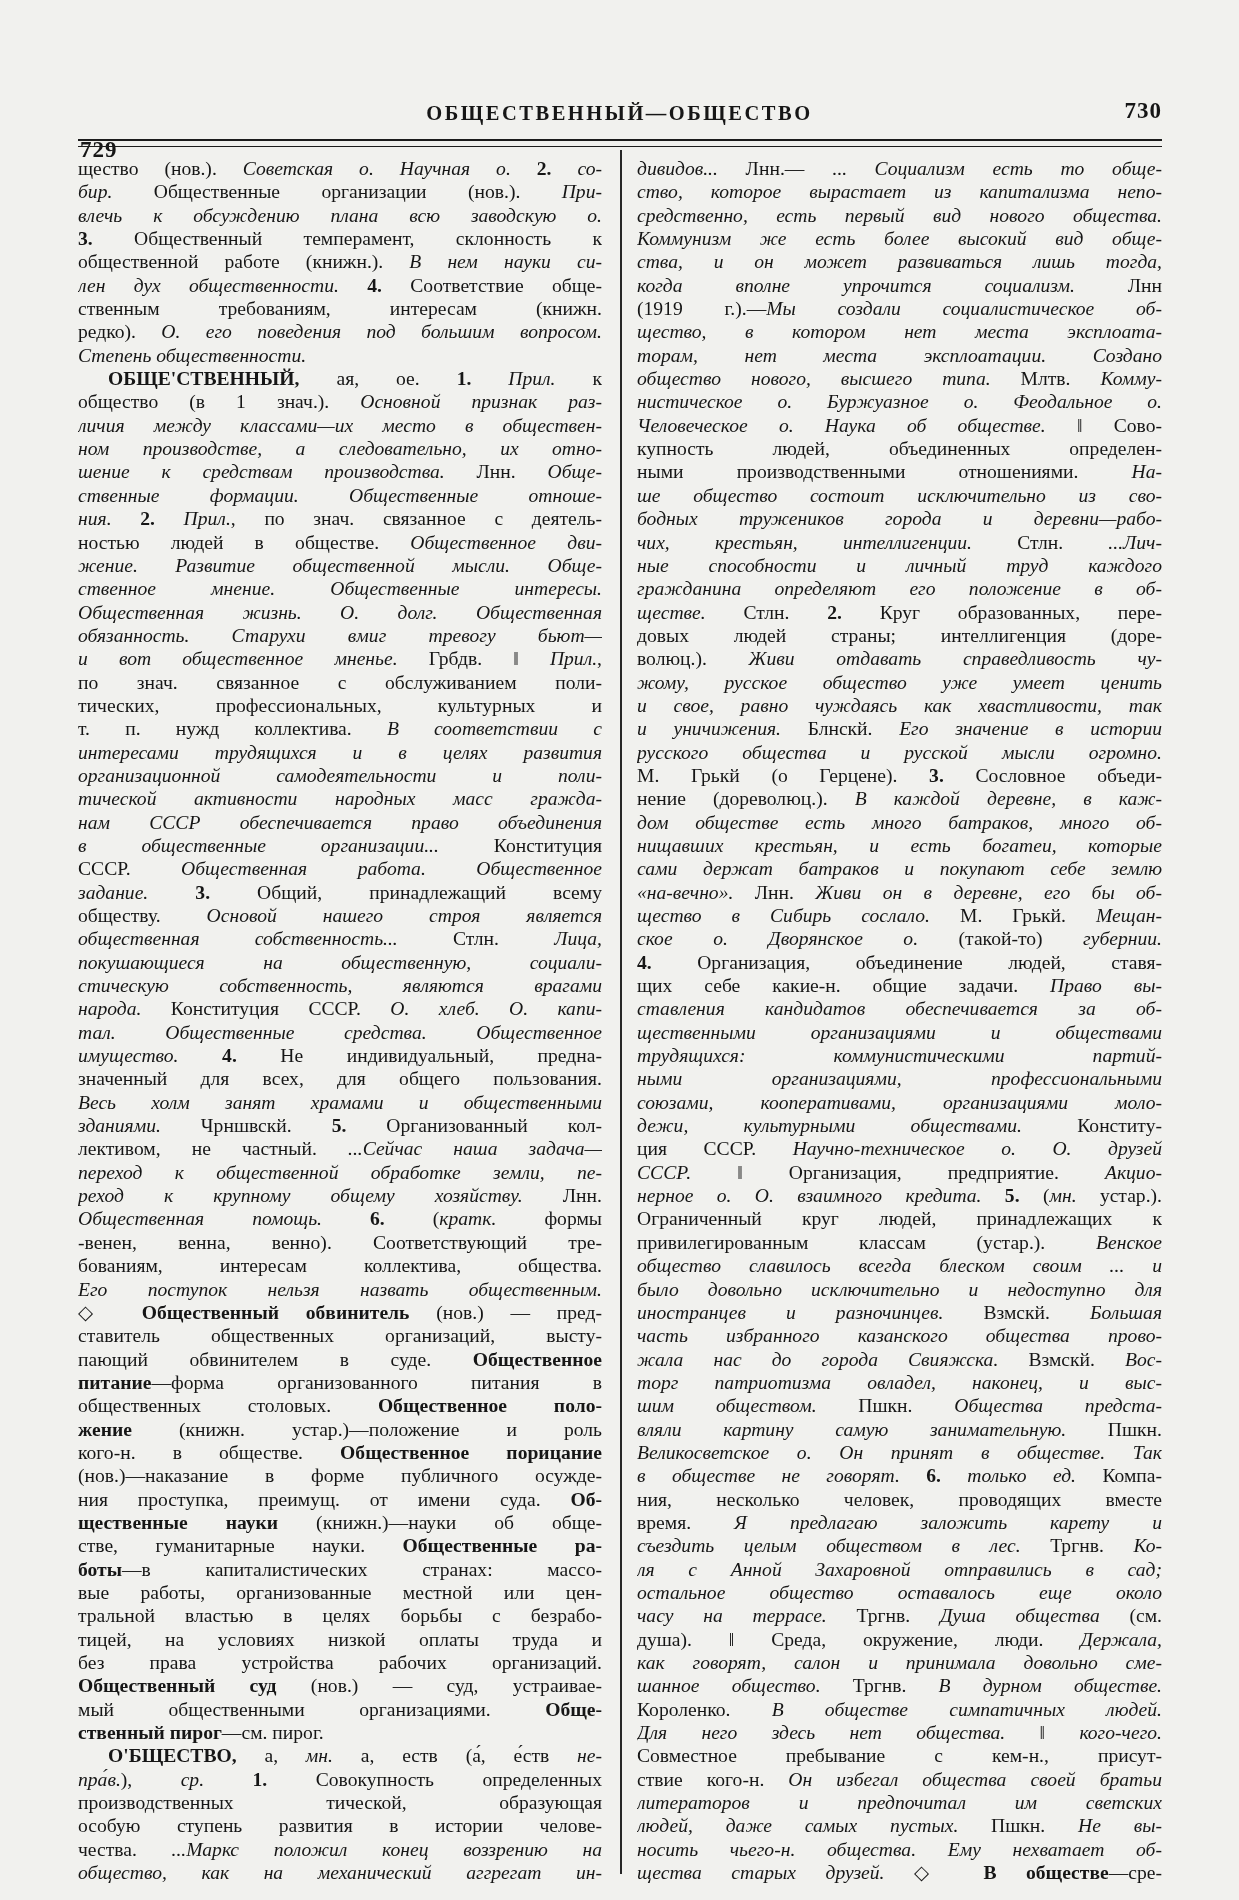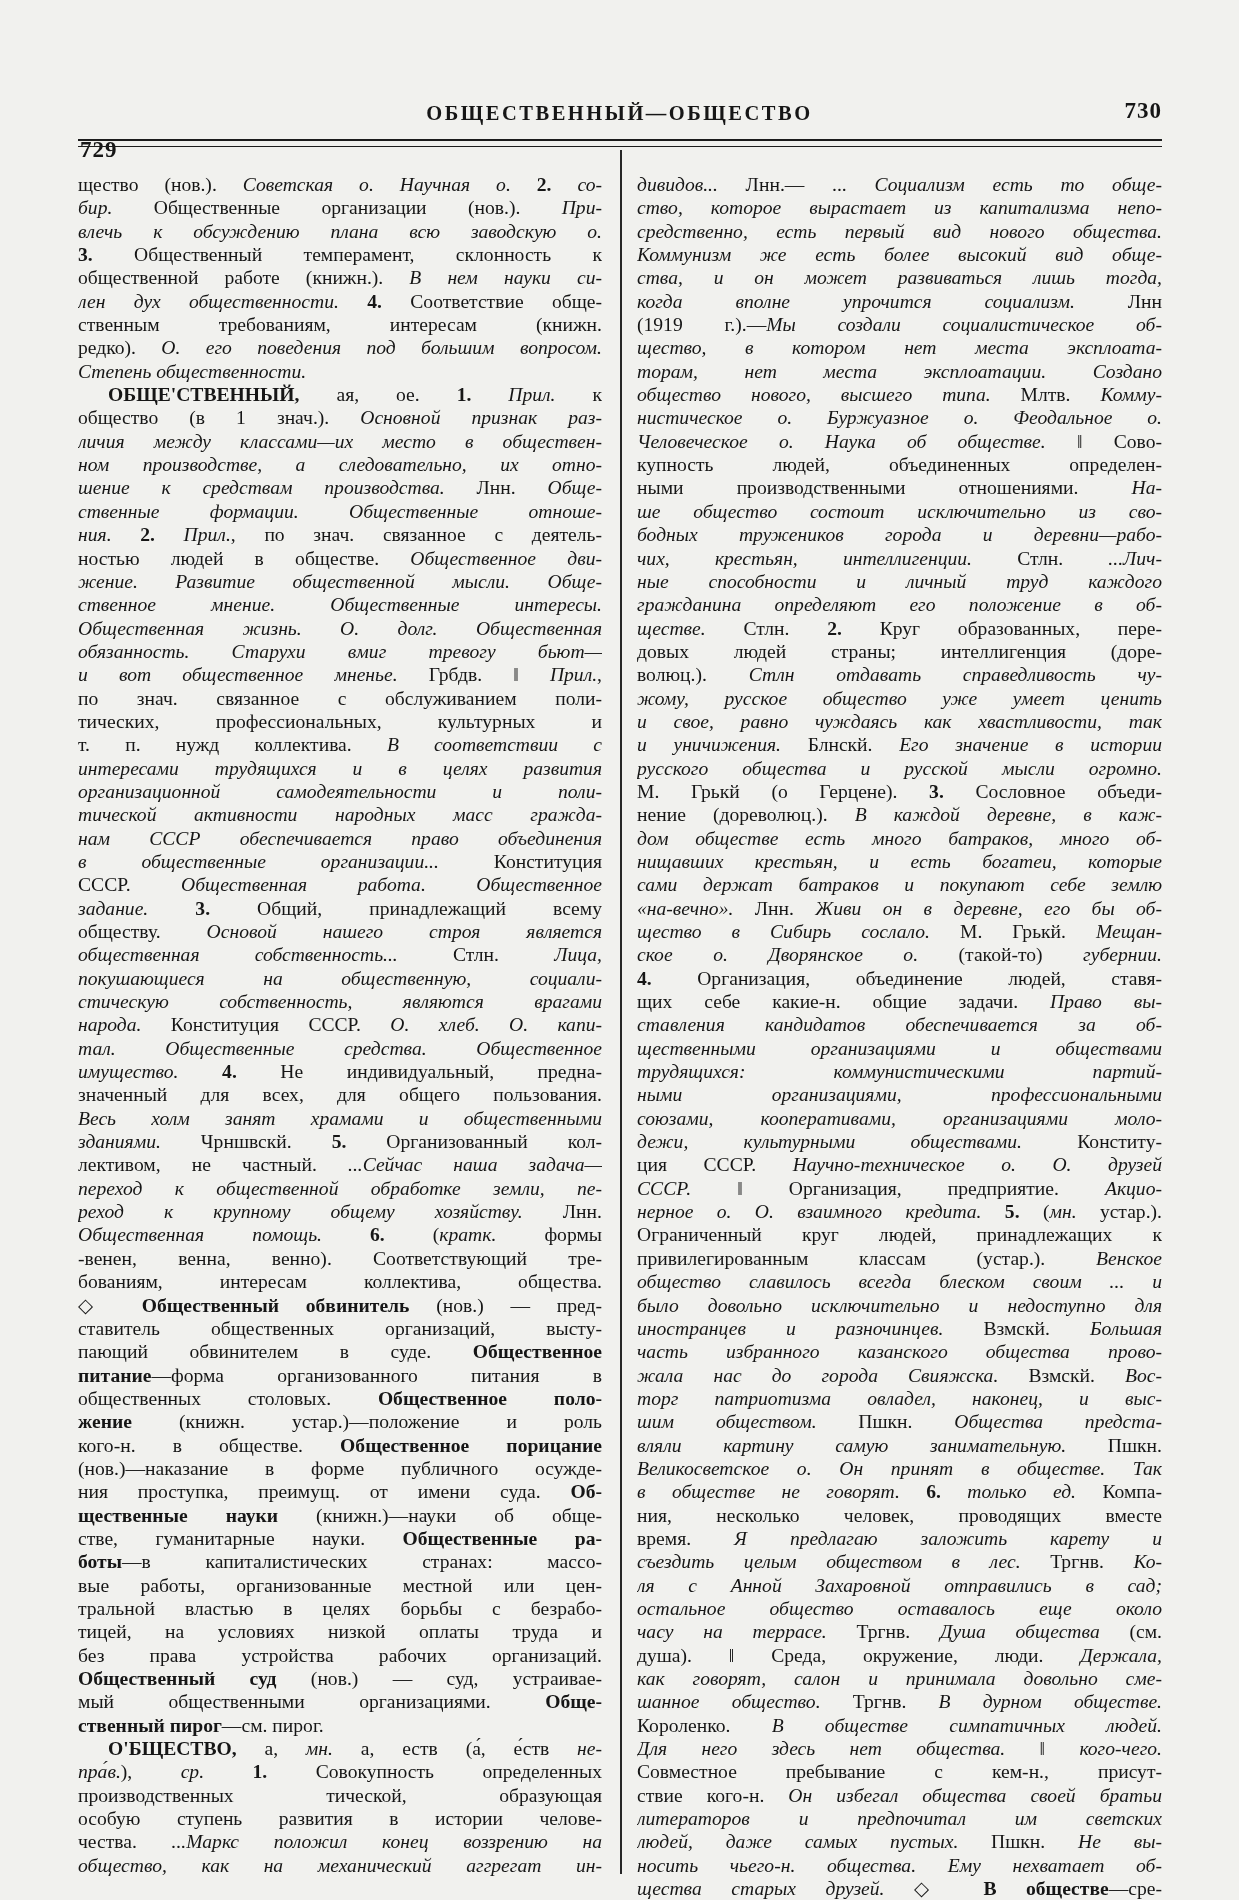--- a/index.html
+++ b/index.html
@@ -28,21 +28,20 @@
     position:absolute;top:139px;left:78px;width:1084px;height:5px;
     border-top:2.5px solid #1c1c1c;
     border-bottom:1.5px solid #1c1c1c;
   }
   
   .column{
     position:absolute;top:157px;
     width:524px;
     font-size:19.6px;
     line-height:23.35px;
-    margin-top:16px;
   }
   .column.left{left:78px;}
   .column.right{left:637px;width:525px;}
   .column-divider{
     position:absolute;top:150px;left:620px;
     width:2px;height:1724px;
     background:#272727;
   }
   .line{
     text-align:justify;
@@ -112,20 +111,21 @@
       <div class="line"><i>имущество.</i> <b>4.</b> Не индивидуальный, предна-</div>
       <div class="line">значенный для всех, для общего пользования.</div>
       <div class="line"><i>Весь холм занят храмами и общественными</i></div>
       <div class="line"><i>зданиями.</i> Чрншвскй. <b>5.</b> Организованный кол-</div>
       <div class="line">лективом, не частный. <i>...Сейчас наша задача—</i></div>
       <div class="line"><i>переход к общественной обработке земли, пе-</i></div>
       <div class="line"><i>реход к крупному общему хозяйству.</i> Лнн.</div>
       <div class="line"><i>Общественная помощь.</i> <b>6.</b> (<i>кратк.</i> формы</div>
       <div class="line">-венен, венна, венно). Соответствующий тре-</div>
       <div class="line">бованиям, интересам коллектива, общества.</div>
+      <div class="line"><i>Его поступок нельзя назвать общественным.</i></div>
       <div class="line">◇ <b>Общественный обвинитель</b> (нов.) — пред-</div>
       <div class="line">ставитель общественных организаций, высту-</div>
       <div class="line">пающий обвинителем в суде. <b>Общественное</b></div>
       <div class="line"><b>питание</b>—форма организованного питания в</div>
       <div class="line">общественных столовых. <b>Общественное поло-</b></div>
       <div class="line"><b>жение</b> (книжн. устар.)—положение и роль</div>
       <div class="line">кого-н. в обществе. <b>Общественное порицание</b></div>
       <div class="line">(нов.)—наказание в форме публичного осужде-</div>
       <div class="line">ния проступка, преимущ. от имени суда. <b>Об-</b></div>
       <div class="line"><b>щественные науки</b> (книжн.)—науки об обще-</div>
@@ -161,21 +161,21 @@
       <div class="line"><i>Человеческое о. Наука об обществе.</i> ‖ Сово-</div>
       <div class="line">купность людей, объединенных определен-</div>
       <div class="line">ными производственными отношениями. <i>На-</i></div>
       <div class="line"><i>ше общество состоит исключительно из сво-</i></div>
       <div class="line"><i>бодных тружеников города и деревни—рабо-</i></div>
       <div class="line"><i>чих, крестьян, интеллигенции.</i> Стлн. <i>...Лич-</i></div>
       <div class="line"><i>ные способности и личный труд каждого</i></div>
       <div class="line"><i>гражданина определяют его положение в об-</i></div>
       <div class="line"><i>ществе.</i> Стлн. <b>2.</b> Круг образованных, пере-</div>
       <div class="line">довых людей страны; интеллигенция (доре-</div>
-      <div class="line">волюц.). <i>Стлн отдавать справедливость чу-</i></div>
+      <div class="line">волюц.). <i>Живи отдавать справедливость чу-</i></div>
       <div class="line"><i>жому, русское общество уже умеет ценить</i></div>
       <div class="line"><i>и свое, равно чуждаясь как хвастливости, так</i></div>
       <div class="line"><i>и уничижения.</i> Блнскй. <i>Его значение в истории</i></div>
       <div class="line"><i>русского общества и русской мысли огромно.</i></div>
       <div class="line">М. Грькй (о Герцене). <b>3.</b> Сословное объеди-</div>
       <div class="line">нение (дореволюц.). <i>В каждой деревне, в каж-</i></div>
       <div class="line"><i>дом обществе есть много батраков, много об-</i></div>
       <div class="line"><i>нищавших крестьян, и есть богатеи, которые</i></div>
       <div class="line"><i>сами держат батраков и покупают себе землю</i></div>
       <div class="line"><i>«на-вечно».</i> Лнн. <i>Живи он в деревне, его бы об-</i></div>

